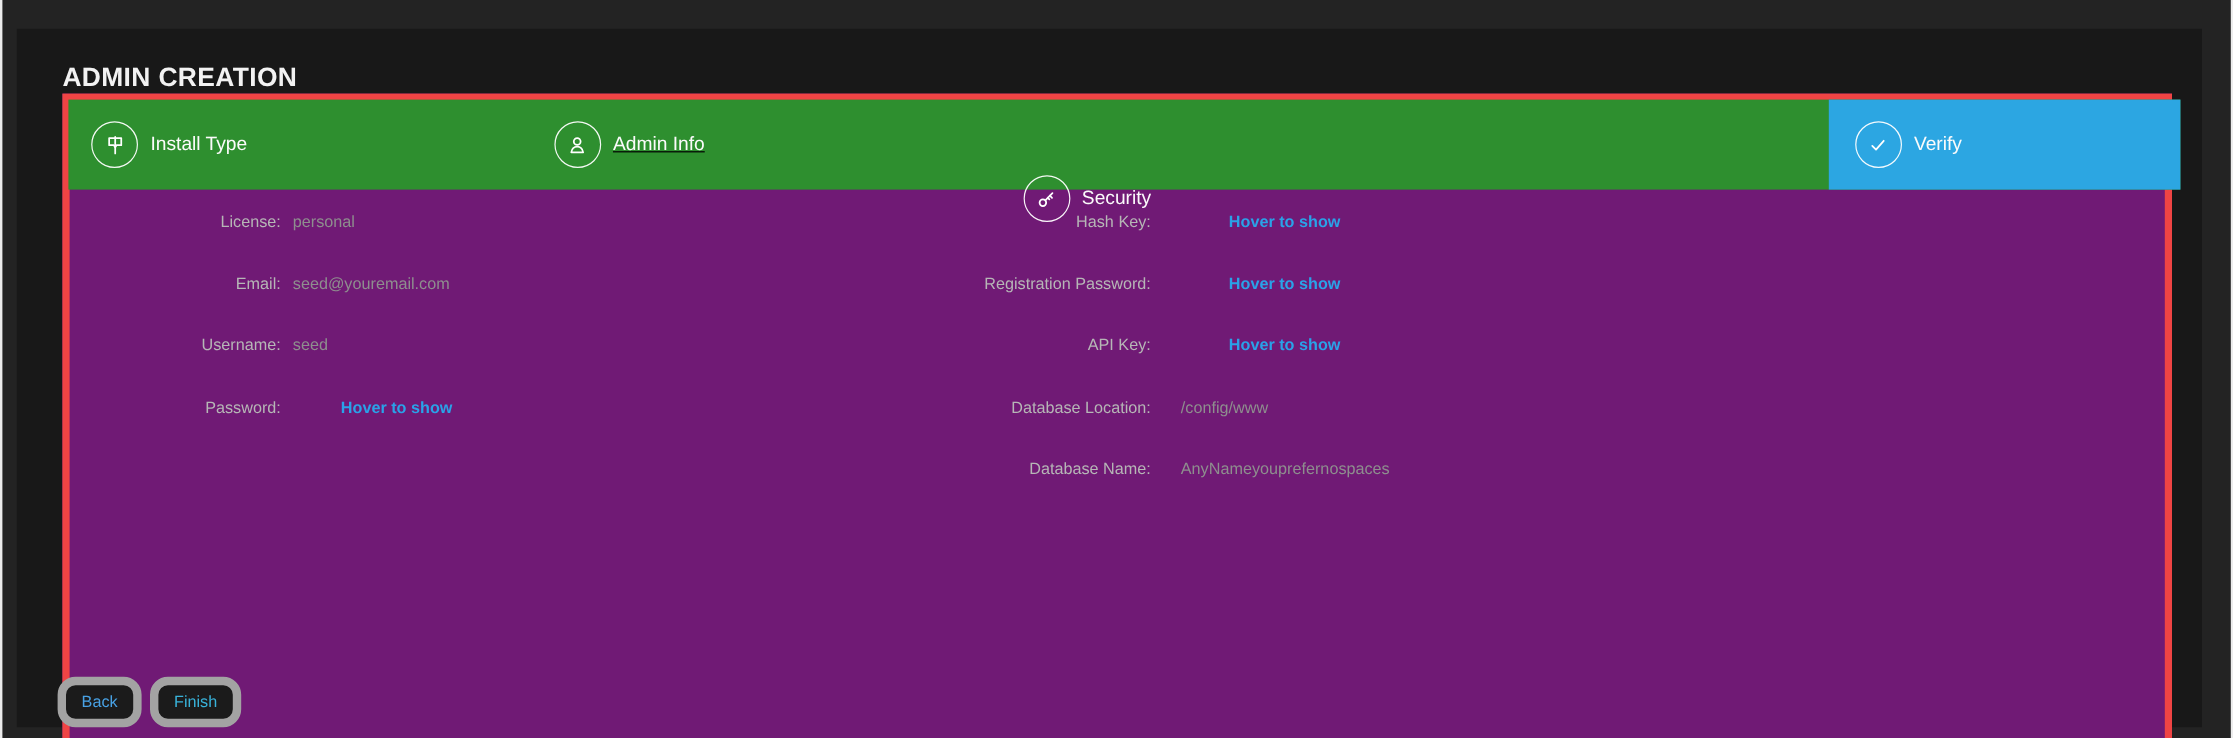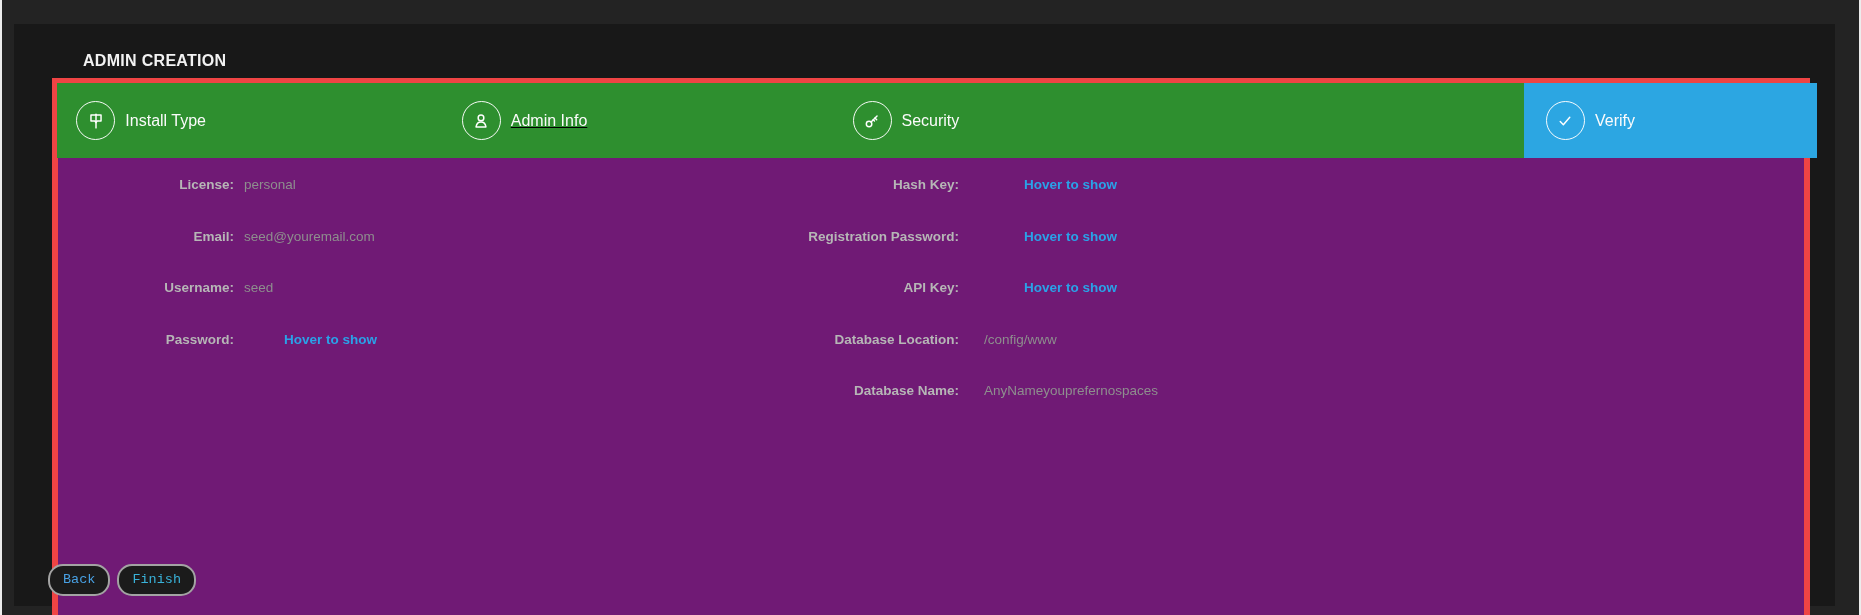--- a/index.html
+++ b/index.html
@@ -8,21 +8,21 @@
     background:#232323;
     border-left:2px solid #ececec;border-right:2px solid #ececec;box-sizing:border-box;
     font-family:"Liberation Sans", sans-serif;
   }
   .window{
     position:absolute;left:12px;top:24px;right:24px;bottom:9px;
     background:#181818;
   }
   .page-title{
     position:absolute;left:38px;top:28px;
-    font-size:16px;font-weight:bold;color:#f2f2f2;letter-spacing:.3px;margin-left:31px;
+    font-size:22px;font-weight:bold;color:#f2f2f2;letter-spacing:.3px;
   }
   .panel{
     position:absolute;left:38px;top:54px;width:1758px;height:578px;
     border:6px solid #ef4444;background:#701a75;box-sizing:border-box;
   }
   .tabbar{
     position:absolute;left:-1px;top:-1px;width:1760px;height:75px;
   }
   .tab-active-zone{
     position:absolute;top:0;bottom:0;left:83.33%;width:16.67%;
@@ -41,36 +41,36 @@
   .form{
     position:absolute;left:0;top:75px;right:0;bottom:0;
   }
   .col{position:absolute;top:0;}
   .col-left{left:0;width:540px;}
   .col-right{left:560px;width:900px;}
   .row{
     height:51.5px;display:flex;align-items:center;
   }
   .row .lbl{
-    font-size:13.5px;font-weight:bold;color:#b6b6b6;text-align:right;white-space:nowrap;
+    font-size:13.5px;font-weight:normal;color:#b6b6b6;text-align:right;white-space:nowrap;
   }
   .col-left .lbl{width:176px;}
   .col-right .lbl{width:341px;}
   .row .val{
     font-size:13.5px;color:#8e8e8e;white-space:nowrap;
   }
   .col-left .val{margin-left:10px;}
   .col-right .val{margin-left:25px;}
   .val.hover-link{font-weight:bold;cursor:pointer;padding-left:40px;}
   .actions{
     position:absolute;left:34px;top:540px;display:flex;gap:7px;
   }
   .pill-btn{
-    background:#1b1b1b;border:2px solid #a3a3a3;border-radius:15px;
-    font-family:Liberation Mono, monospace;
+    background:#1b1b1b;border:7px solid #a3a3a3;border-radius:15px;
+    font-family:Liberation Sans, sans-serif;
     font-size:13.5px;padding:5px 13px;cursor:pointer;line-height:1.35;
   }
 </style>
 </head>
 <body>
 
 <div class="window">
   <div class="page-title">ADMIN CREATION</div>
 
   <div class="panel">
@@ -88,21 +88,21 @@
   </div>
         <div class="step" style="left: 23%; text-decoration: underline;">
     <span class="step-icon">
             <svg width="22" height="22" viewBox="0 0 24 24" fill="none" stroke="#fff" stroke-width="1.6" stroke-linecap="round" stroke-linejoin="round">
               <circle cx="12" cy="8.6" r="3.1"></circle>
               <path d="M6.6 18.5c.6-3.6 2.7-5.3 5.4-5.3s4.8 1.7 5.4 5.3z"></path>
             </svg>
           </span>
     <span class="step-label">Admin Info</span>
   </div>
-        <div class="step" style="left: 45.2%;">
+        <div class="step" style="left: 45.2%; margin-top: 45px;">
     <span class="step-icon">
             <svg width="22" height="22" viewBox="0 0 24 24" fill="none" stroke="#fff" stroke-width="1.6" stroke-linecap="round" stroke-linejoin="round">
               <circle cx="8.8" cy="15.2" r="3"></circle>
               <path d="M11 13l6.5-6.5"></path>
               <path d="M15.2 8.8l1.9 1.9"></path>
               <path d="M13.3 10.7l1.4 1.4"></path>
             </svg>
           </span>
     <span class="step-label">Security</span>
   </div>

